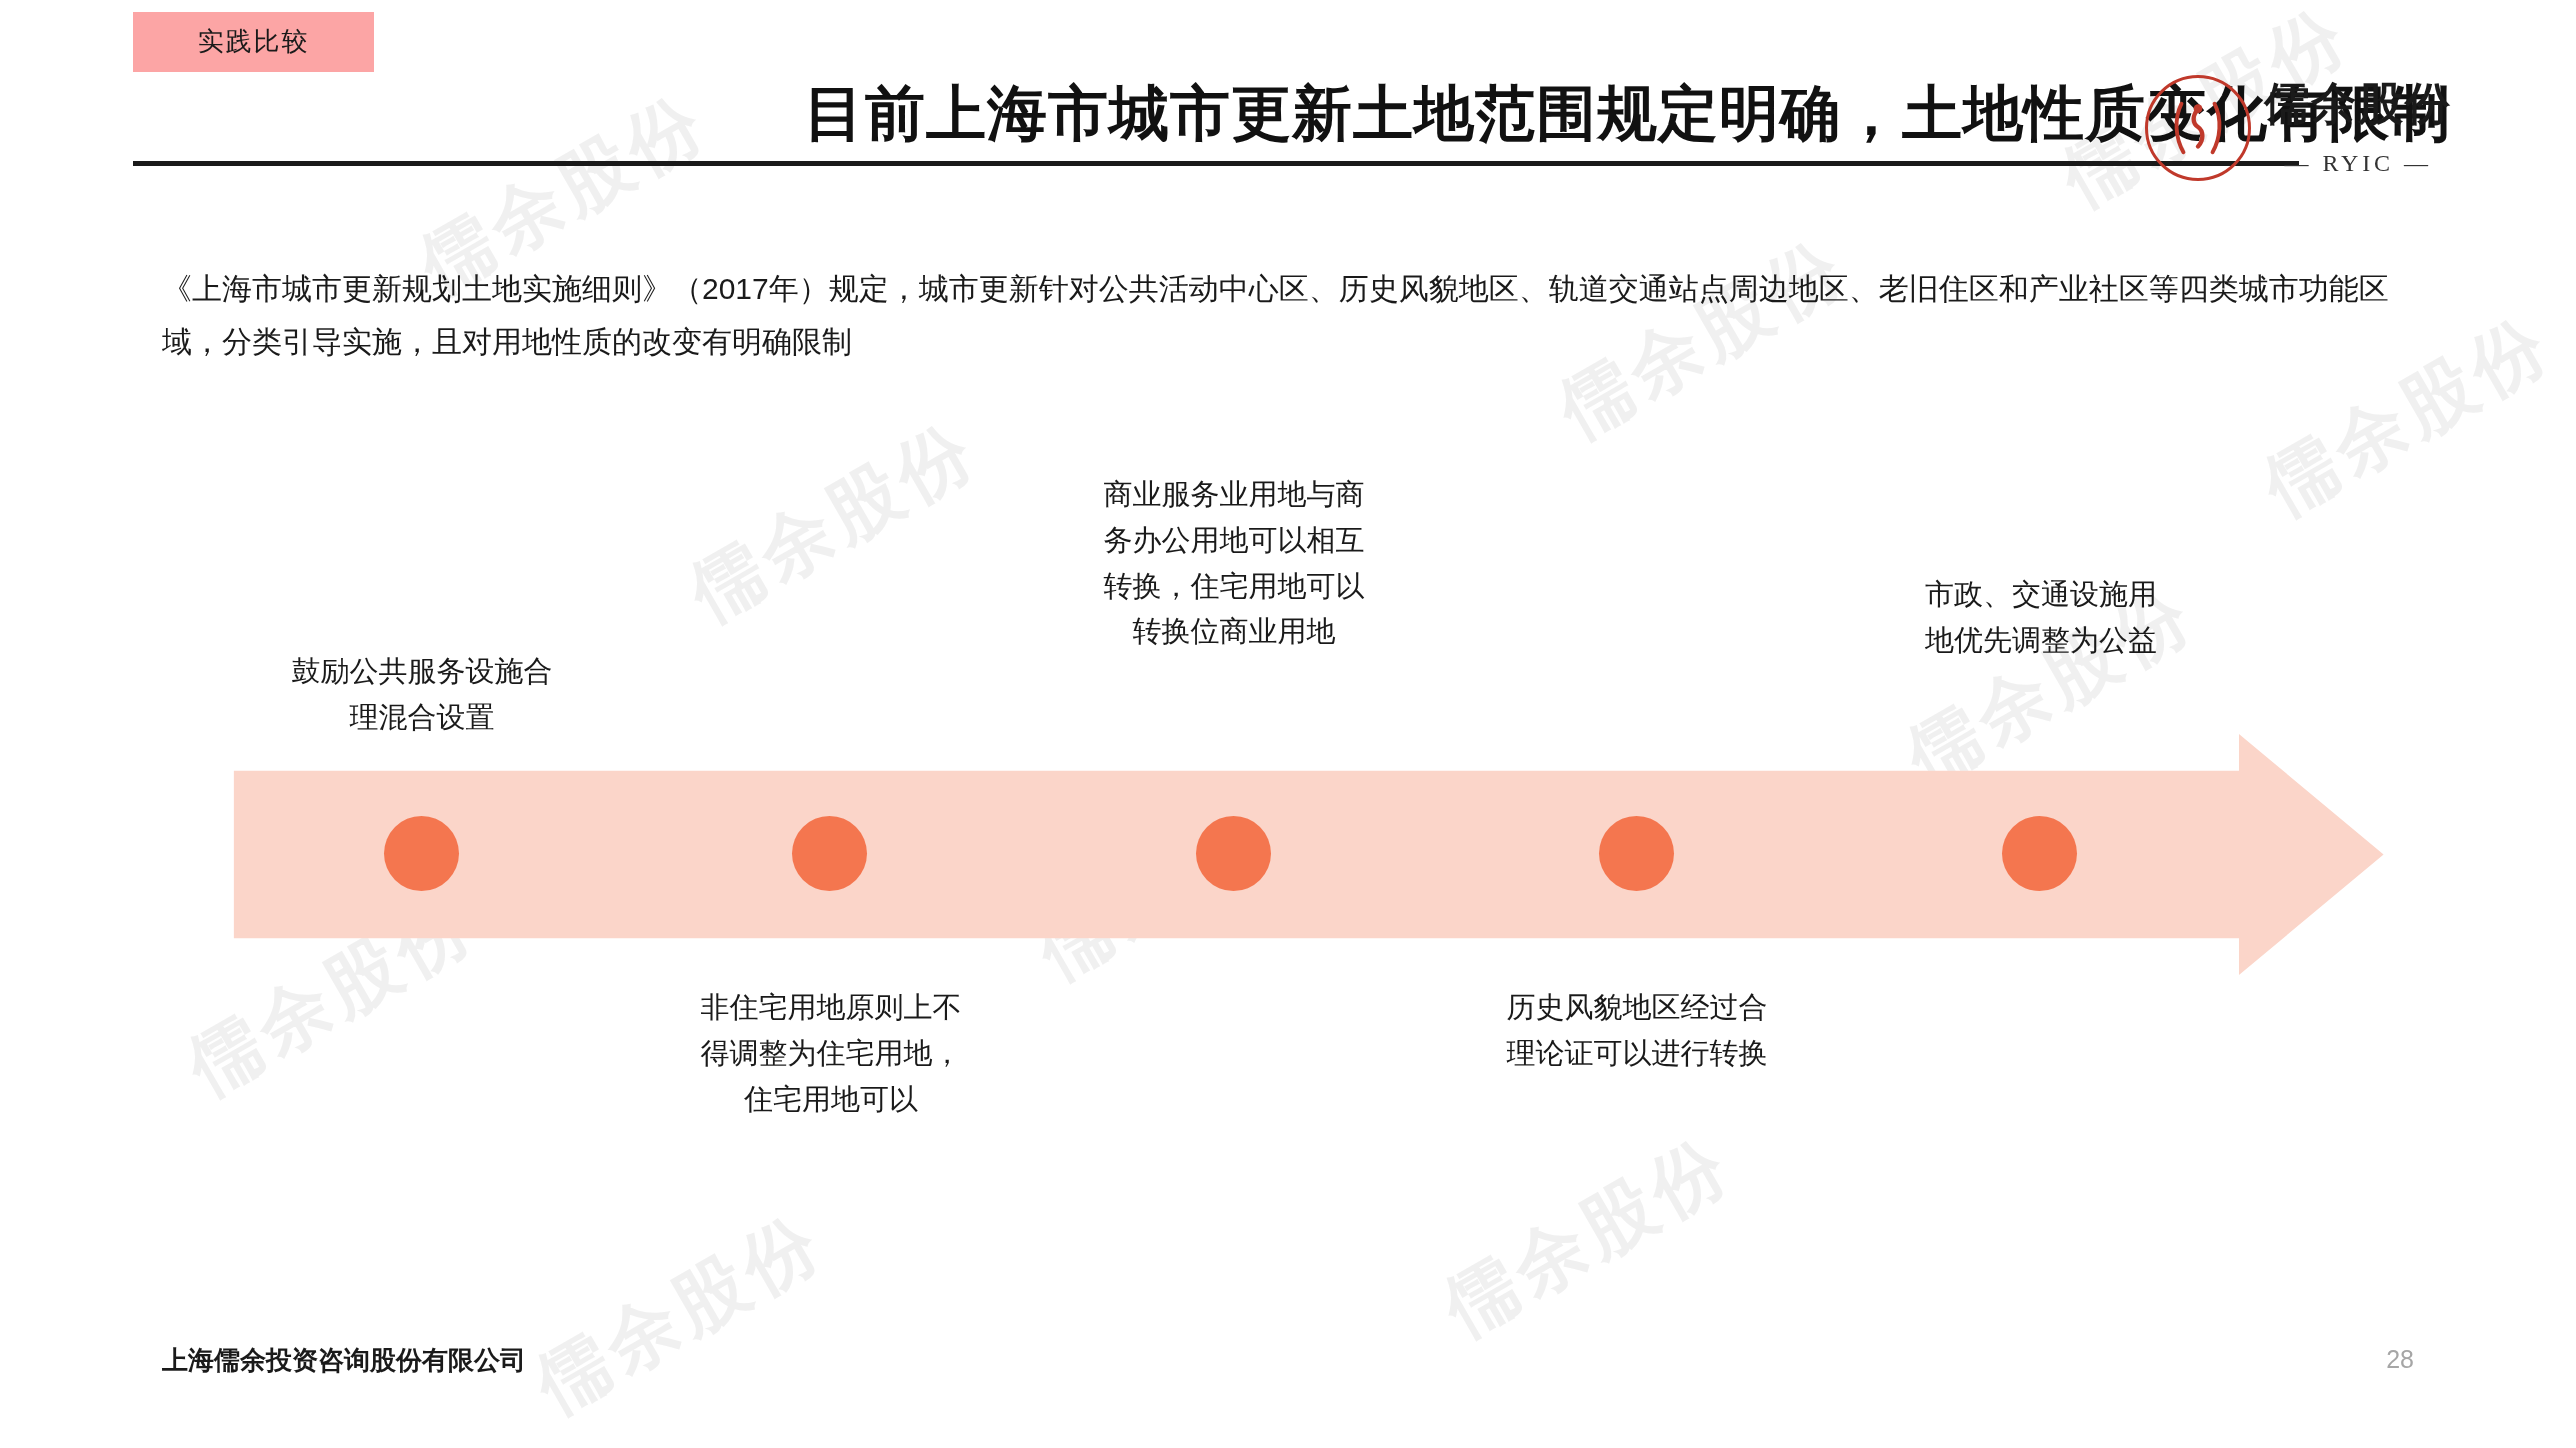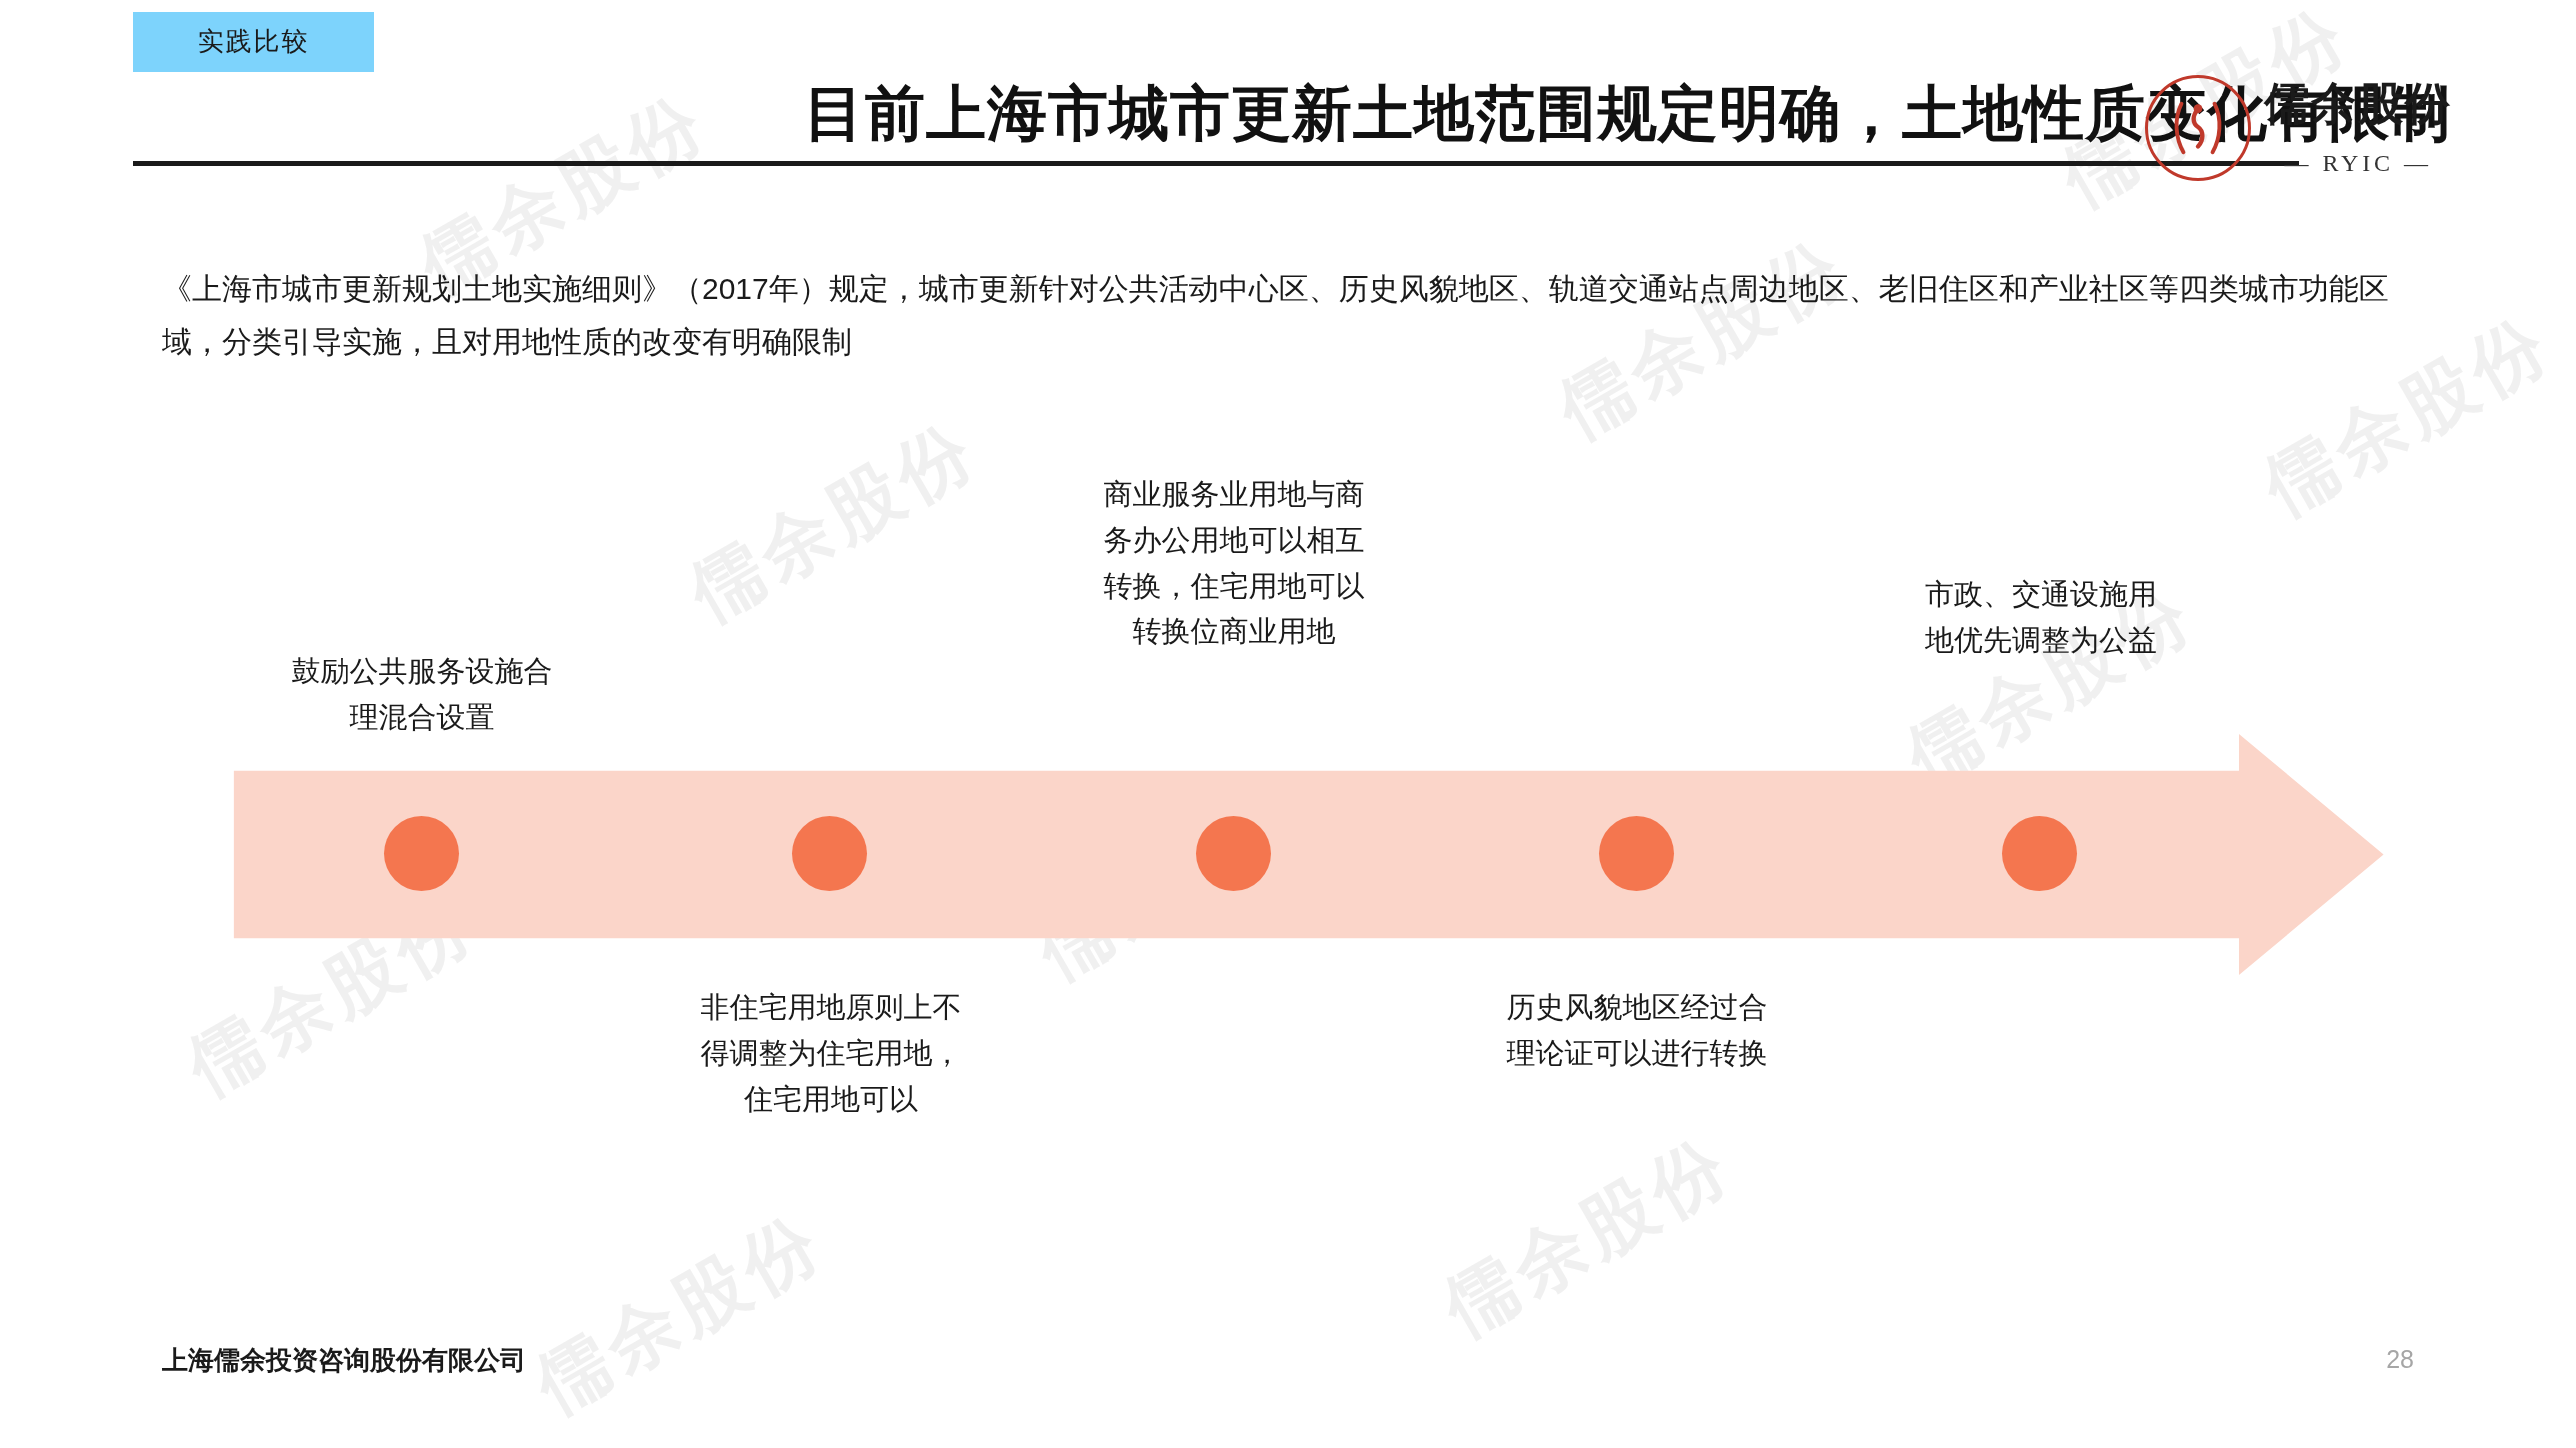--- a/index.html
+++ b/index.html
@@ -34,21 +34,21 @@
     font-family: "Liberation Serif", serif;
   }
 
   
   .kicker {
     position: absolute;
     left: 133px;
     top: 11.6px;
     width: 241px;
     height: 60px;
-    background: #7dd3fc;
+    background: #fca5a5;
     display: flex;
     align-items: center;
     justify-content: center;
     z-index: 3;
   }
   .kicker span {
     font-size: 26px;
     color: #1a1a1a;
     letter-spacing: 1.9px;
   }

